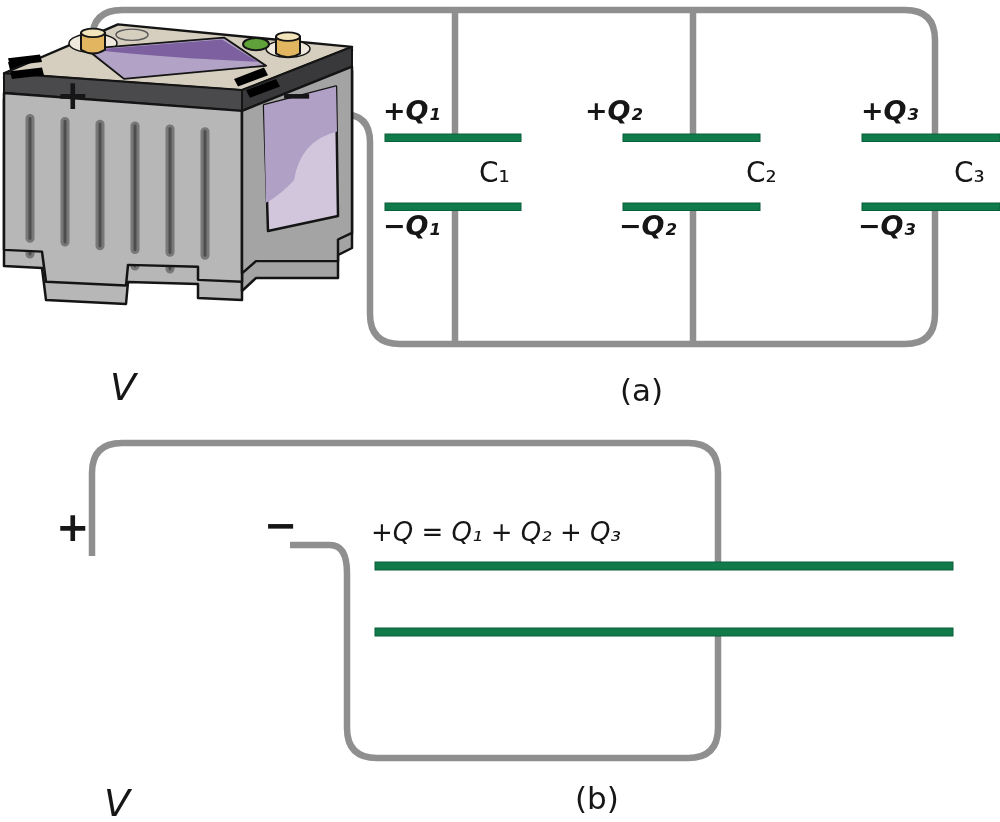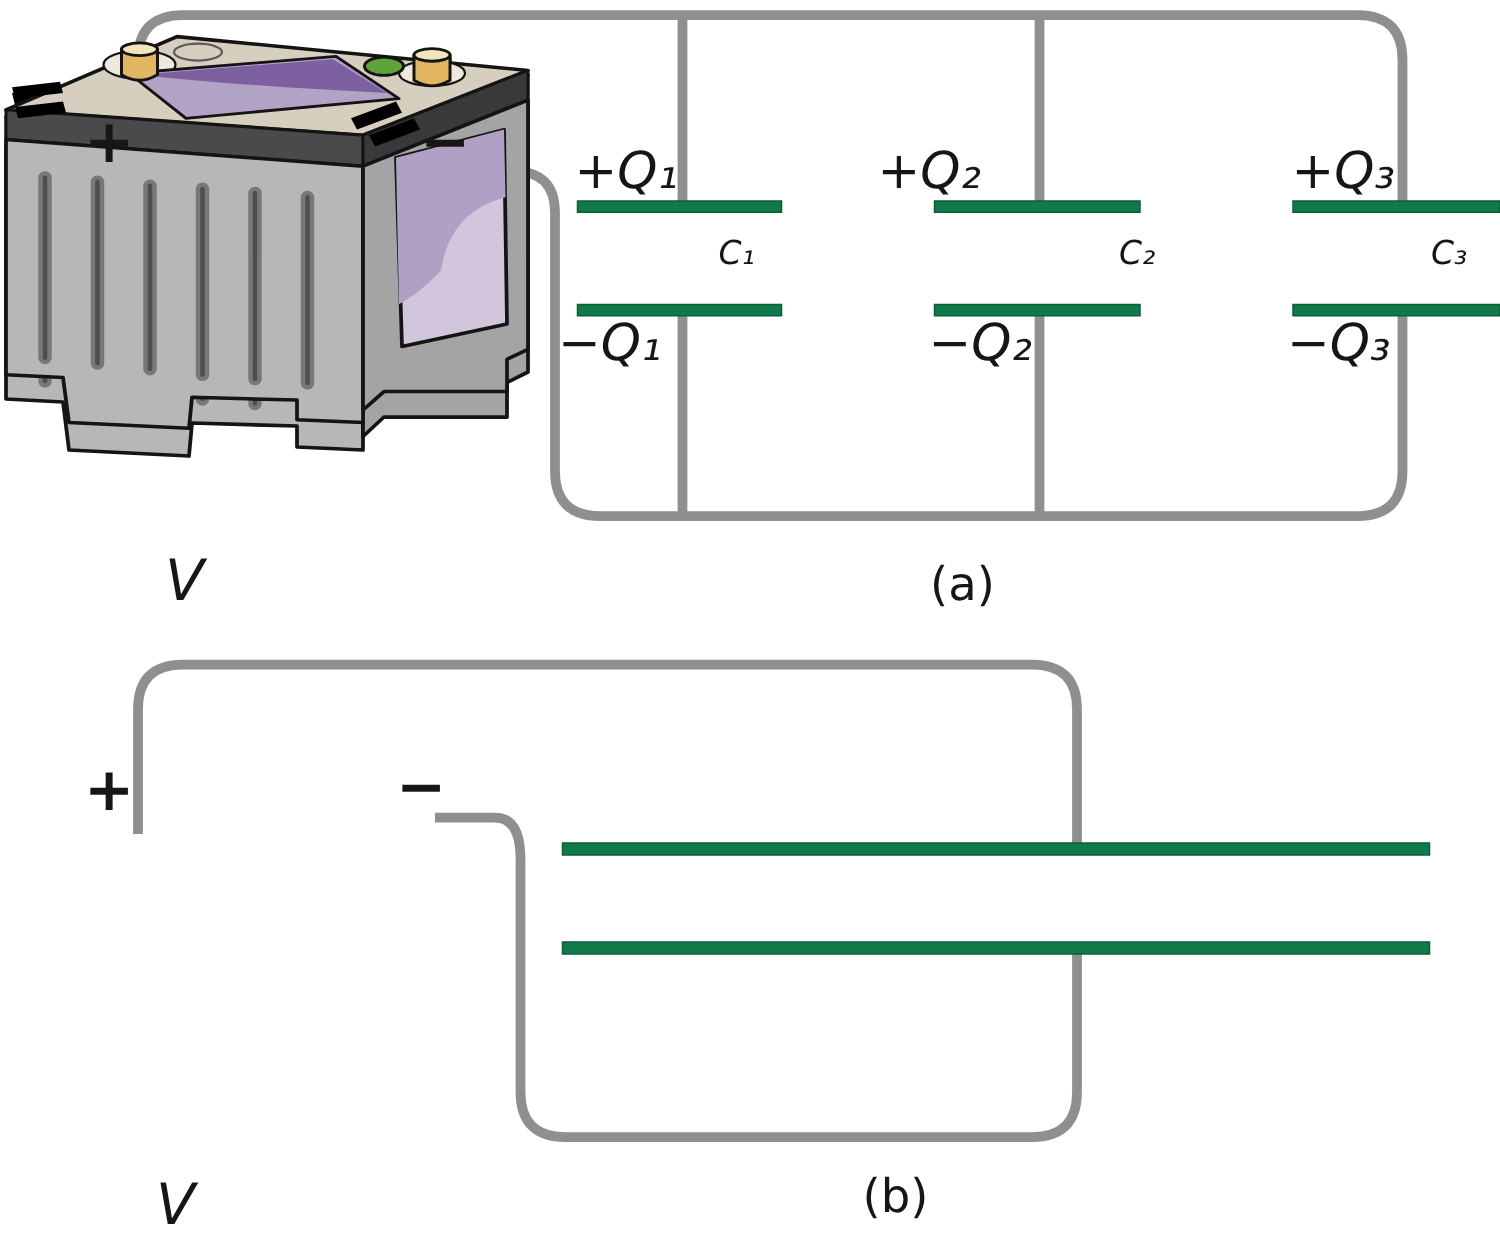--- a/index.html
+++ b/index.html
@@ -5,22 +5,22 @@
   html,body{margin:0;padding:0;background:#fff;}
   .figure{position:relative;width:1000px;height:822px;background:#ffffff;overflow:hidden;
           font-family:"DejaVu Sans","Liberation Sans",sans-serif;}
   svg.layer{position:absolute;left:0;top:0;}
   .battery{position:absolute;}
   .battery-a{left:0;top:85;}
   .battery-b{left:0;top:514;}
   .wire{fill:none;stroke-width:6.5;stroke-linecap:butt;}
   .plate{stroke:#0a5e38;stroke-width:1;}
   .lbl{position:absolute;color:#161616;line-height:1.05;white-space:nowrap;}
-  .math{font-style:italic;font-size:34px;}
-  .cap-name{font-style:italic;font-size:22px;}
+  .math{font-style:italic;font-size:27px;font-weight:bold;}
+  .cap-name{font-size:28px;}
   .eq{font-style:italic;font-size:26px;}
   .sign{font-size:40px;font-weight:bold;font-style:normal;}
   .volt{font-style:italic;font-size:38px;}
   .caption{font-size:31px;font-style:normal;}
 </style>
 </head>
 <body>
 
 <div class="figure">
 
@@ -91,33 +91,34 @@
   </svg>
   <svg class="battery battery-b" width="372" height="293" viewBox="0 0 372 312" preserveAspectRatio="none">
     <use href="#battery-art" xlink:href="#battery-art"></use>
   </svg>
 
   <div class="lbl sign" style="left:56px;top:74px">+</div>
   <div class="lbl sign" style="left:280px;top:74px">−</div>
   <div class="lbl volt" style="left:110px;top:368px">V</div>
 
   <div class="lbl math" style="left:383px;top:97px">+Q₁</div>
-  <div class="lbl math" style="left:372px;top:212px">−Q₁</div>
+  <div class="lbl math" style="left:383px;top:212px">−Q₁</div>
   <div class="lbl cap-name" style="left:479px;top:158px">C₁</div>
 
   <div class="lbl math" style="left:585px;top:97px">+Q₂</div>
   <div class="lbl math" style="left:619px;top:212px">−Q₂</div>
   <div class="lbl cap-name" style="left:746px;top:158px">C₂</div>
 
   <div class="lbl math" style="left:861px;top:97px">+Q₃</div>
   <div class="lbl math" style="left:858px;top:212px">−Q₃</div>
   <div class="lbl cap-name" style="left:954px;top:158px">C₃</div>
 
   <div class="lbl caption" style="left:620px;top:374px">(a)</div>
 
   <div class="lbl sign" style="left:56px;top:506px">+</div>
   <div class="lbl sign" style="left:264px;top:504px">−</div>
   <div class="lbl volt" style="left:104px;top:784px">V</div>
 
+  <div class="lbl eq" style="left:371px;top:519px">+Q = Q₁ + Q₂ + Q₃</div>
 
   <div class="lbl caption" style="left:575px;top:782px">(b)</div>
 
 </div>
 
 </body></html>

